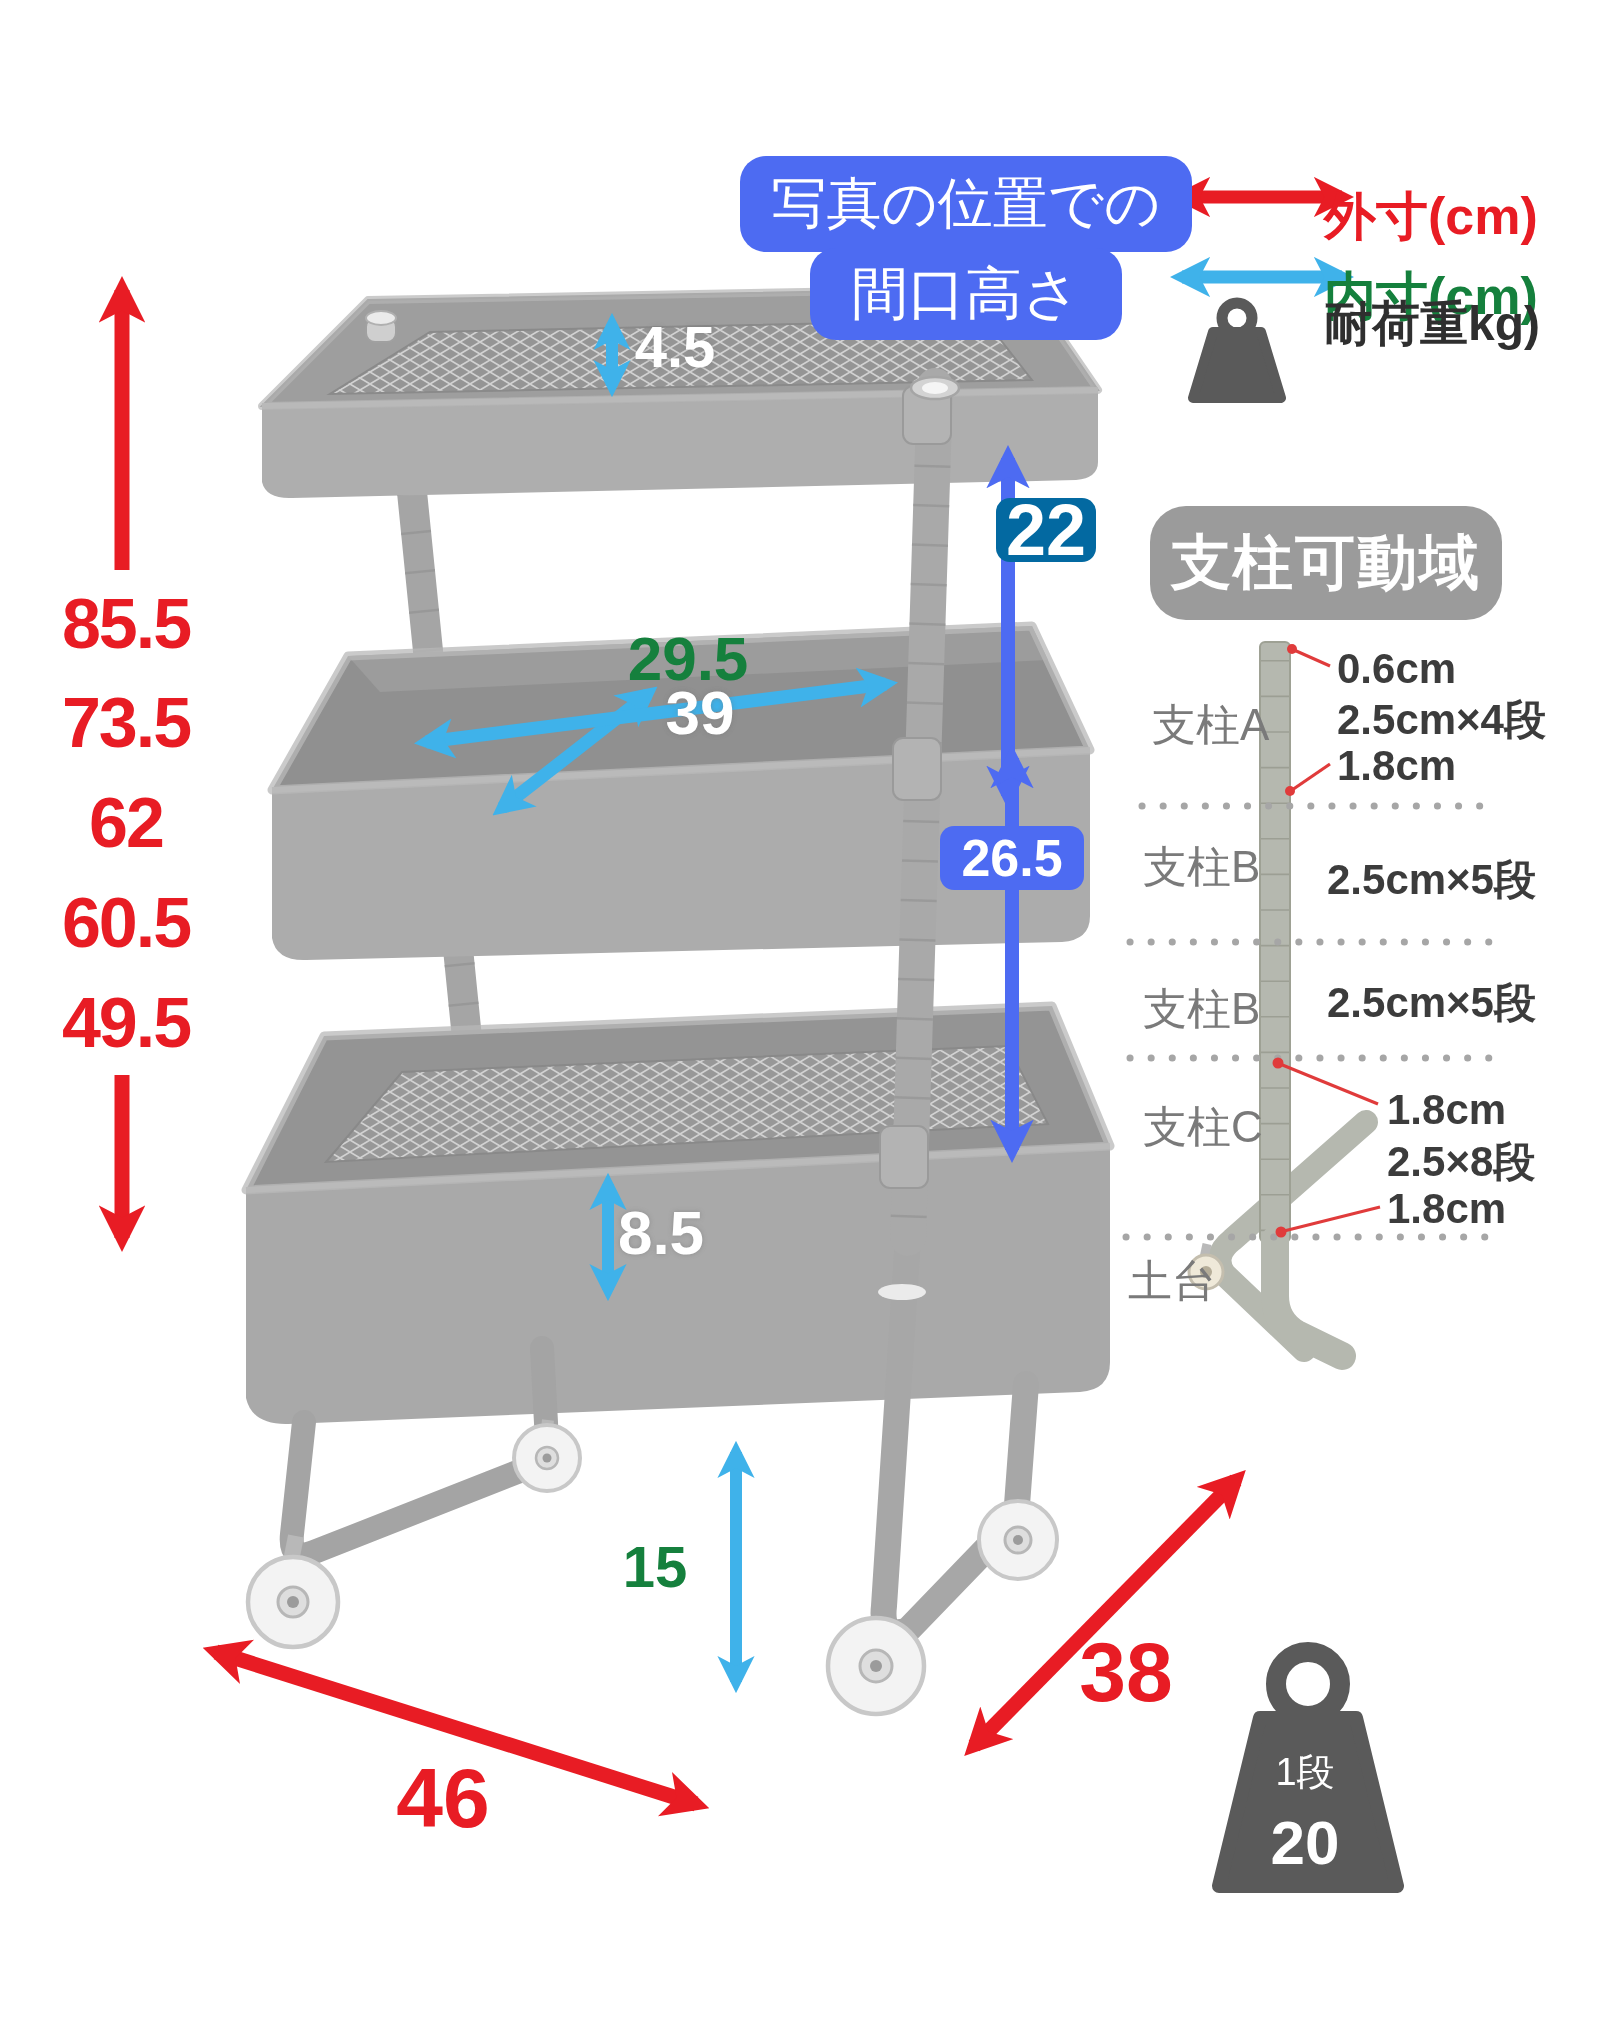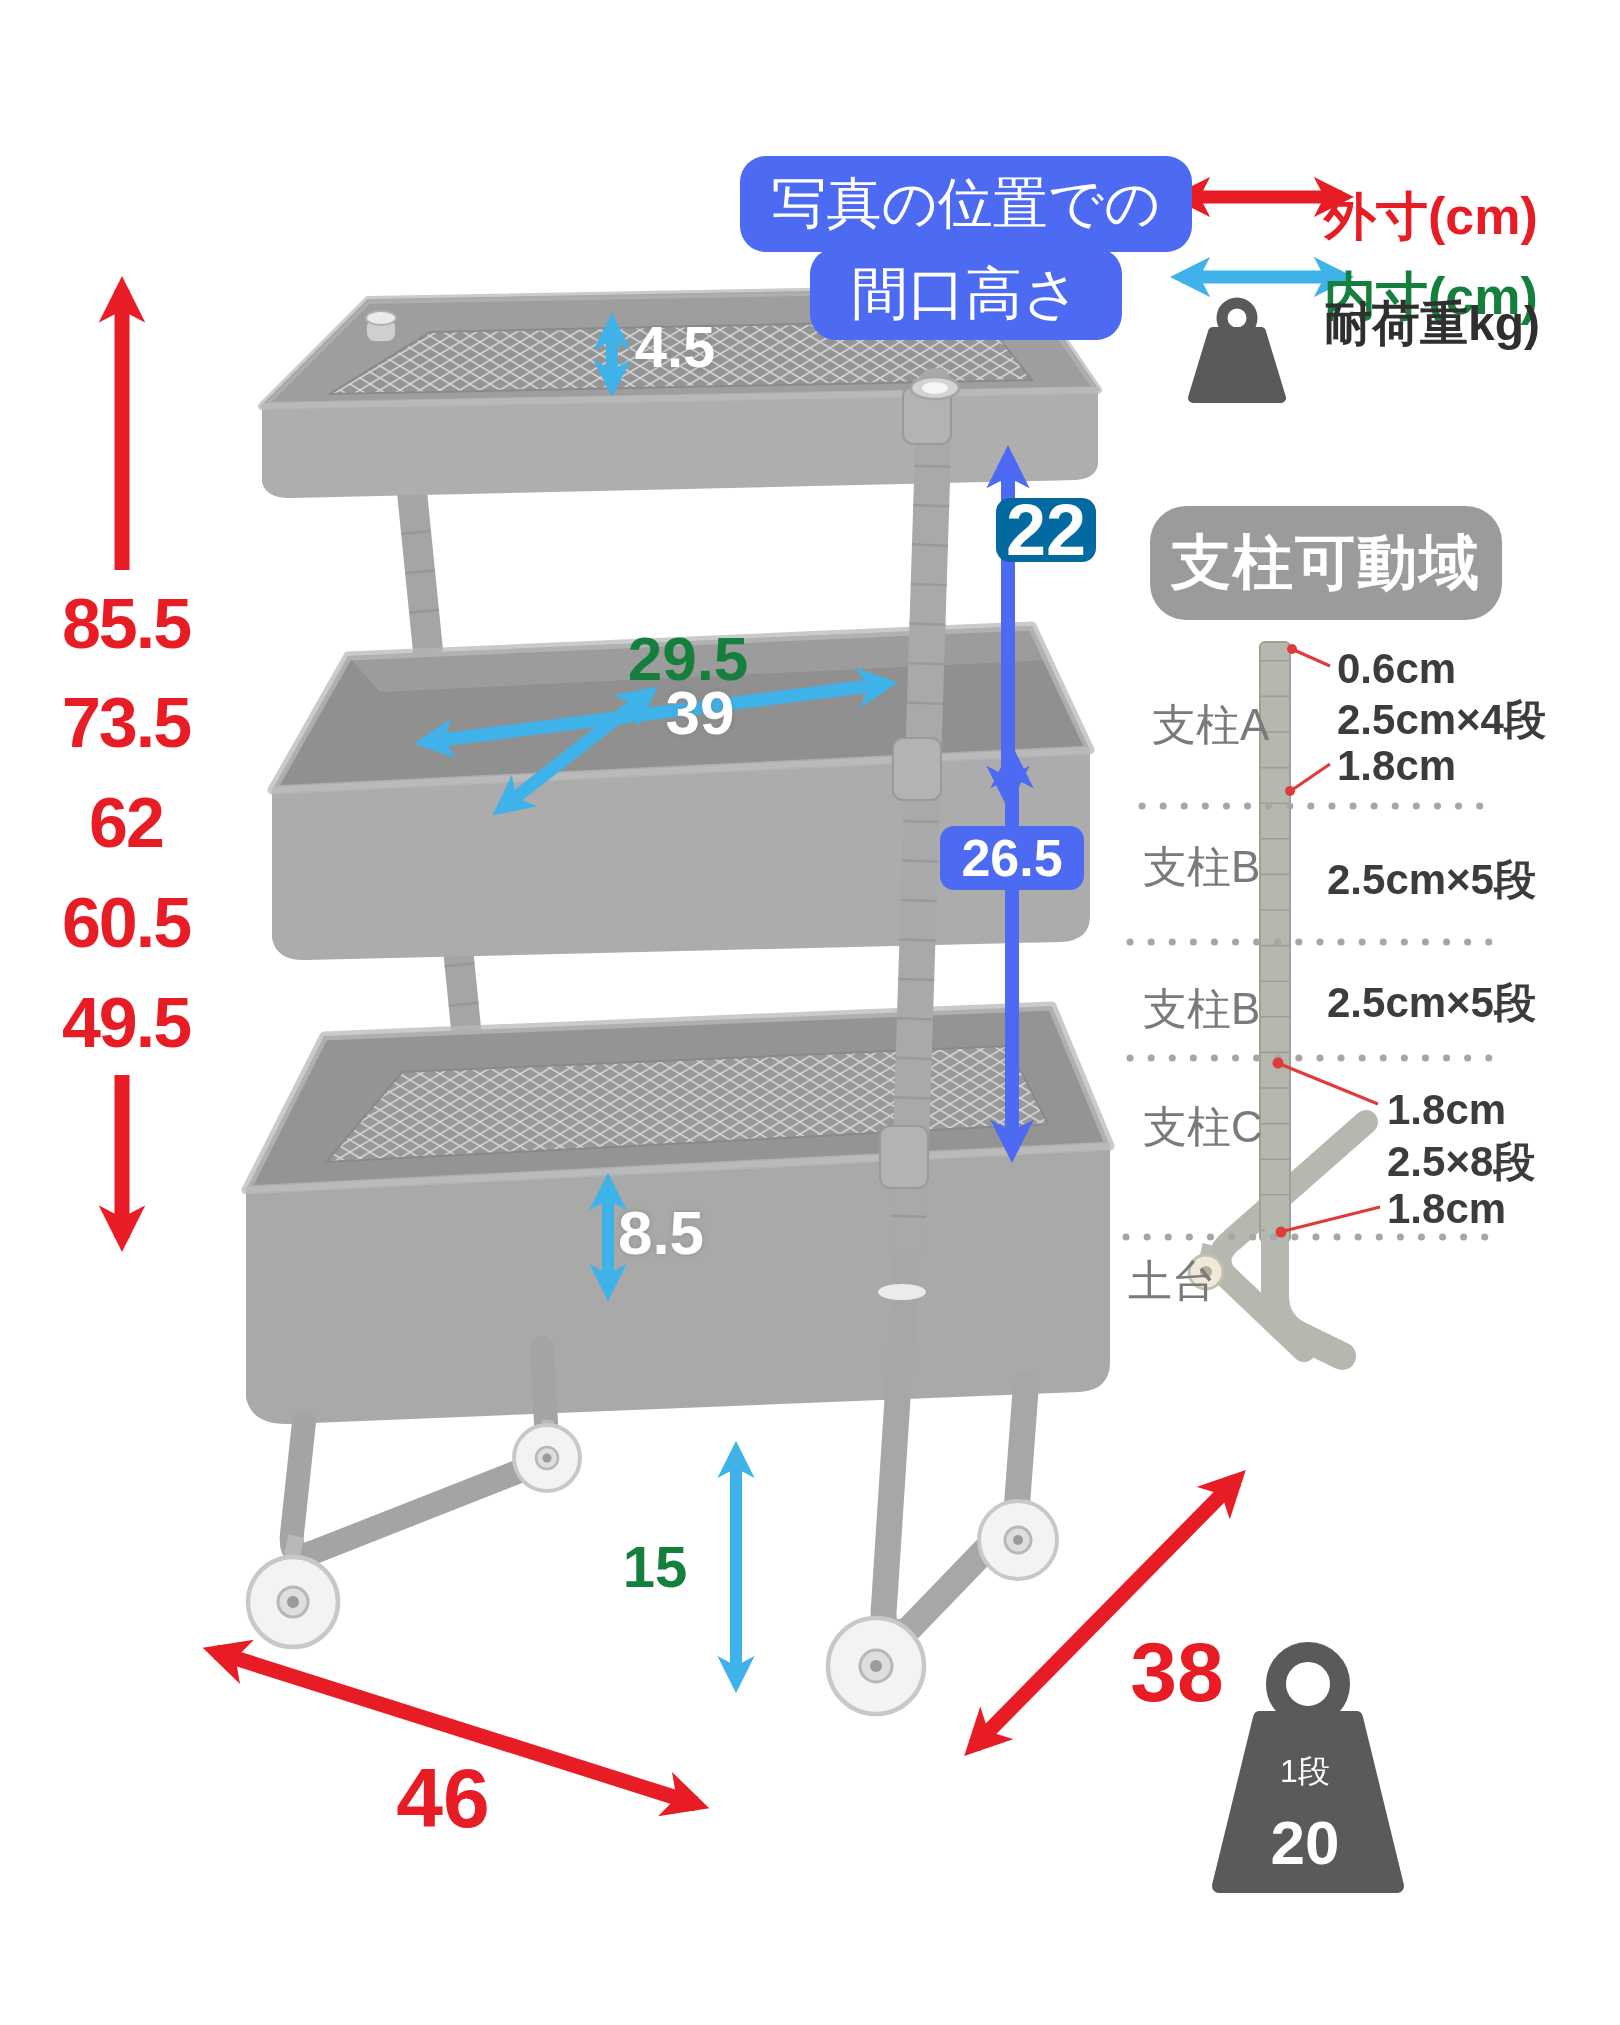--- a/index.html
+++ b/index.html
@@ -196,21 +196,21 @@
   <div class="abs ctr t-sky" style="left:655px;top:1566px;font-size:58px;">15</div>
 
   <div class="abs pill" style="left:996px;top:498px;width:100px;height:64px;background:#0369a1;border-radius:14px;font-size:72px;font-weight:bold;">
     <span>22</span>
   </div>
   <div class="abs pill" style="left:940px;top:826px;width:144px;height:64px;background:#4d6bf2;border-radius:14px;font-size:52px;font-weight:bold;">
     <span>26.5</span>
   </div>
 
   <div class="abs ctr t-red" style="left:443px;top:1798px;font-size:84px;">46</div>
-  <div class="abs ctr t-red" style="left:1177px;top:1672px;font-size:84px;">38</div>
+  <div class="abs ctr t-red" style="left:1126px;top:1672px;font-size:84px;">38</div>
 
   <div class="abs pill badge-gray" style="left:1150px;top:506px;width:352px;height:114px;font-size:60px;font-weight:600;border-radius:36px;letter-spacing:2px;">
     <span>支柱可動域</span>
   </div>
 
   <div class="abs t-label" style="left:1152px;top:696px;font-size:44px;">支柱A</div>
   <div class="abs t-dark" style="left:1337px;top:645px;font-size:42px;">0.6cm</div>
   <div class="abs t-dark" style="left:1337px;top:692px;font-size:42px;">2.5cm×4段</div>
   <div class="abs t-dark" style="left:1337px;top:742px;font-size:42px;">1.8cm</div>
 
@@ -220,16 +220,16 @@
   <div class="abs t-label" style="left:1143px;top:980px;font-size:44px;">支柱B</div>
   <div class="abs t-dark" style="left:1327px;top:975px;font-size:42px;">2.5cm×5段</div>
 
   <div class="abs t-label" style="left:1143px;top:1098px;font-size:44px;">支柱C</div>
   <div class="abs t-dark" style="left:1387px;top:1086px;font-size:42px;">1.8cm</div>
   <div class="abs t-dark" style="left:1387px;top:1134px;font-size:42px;">2.5×8段</div>
   <div class="abs t-dark" style="left:1387px;top:1185px;font-size:42px;">1.8cm</div>
 
   <div class="abs t-label" style="left:1128px;top:1252px;font-size:44px;">土台</div>
 
-  <div class="abs ctr" style="left:1305px;top:1772px;font-size:32px;color:#fff;">1段</div>
+  <div class="abs ctr" style="left:1305px;top:1772px;font-size:38px;color:#fff;">1段</div>
   <div class="abs ctr" style="left:1305px;top:1842px;font-size:62px;font-weight:bold;color:#fff;">20</div>
 
 </div>
 
 </body></html>

